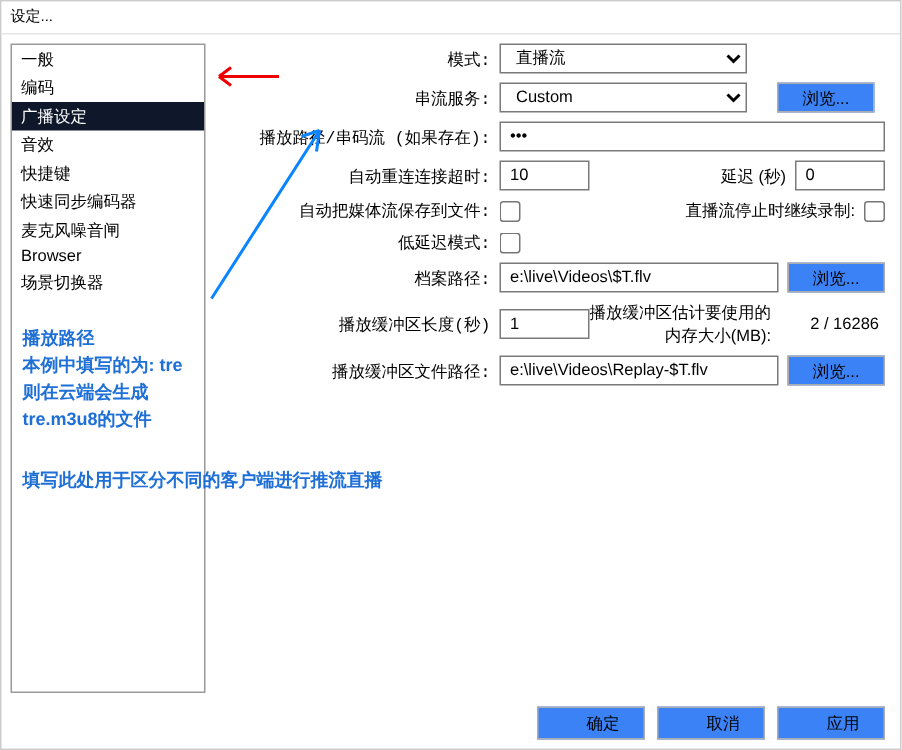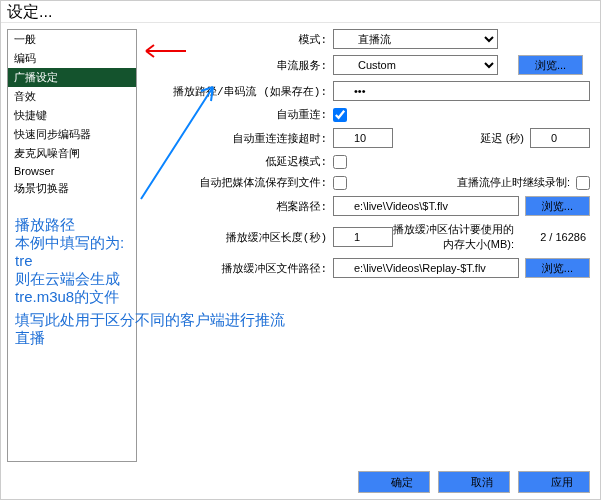--- a/index.html
+++ b/index.html
@@ -1,32 +1,32 @@
 <!DOCTYPE html>
 <html><head>
 <meta charset="utf-8">
 <style>
 * { box-sizing: border-box; margin: 0; padding: 0; font-family: "Microsoft YaHei", Tahoma, sans-serif; font-size: 11px; }
 body { background: #fff; width: 601px; height: 500px; overflow: hidden; border: 1px solid #ccc; position: relative; }
-.titlebar { height: 22px; line-height: 22px; padding-left: 6px; background: #fff; border-bottom: 1px solid #e5e5e5; font-size: 16px; }
+.titlebar { height: 22px; line-height: 22px; padding-left: 6px; background: #fff; border-bottom: 1px solid #e5e5e5; font-size: 10px; }
 .main { display: flex; height: 445px; }
 .sidebar { width: 130px; border: 1px solid #999; margin: 6px; background: #fff; }
 .side-item { padding: 2px 6px; cursor: default; }
-.side-item.sel { background: #14532d; color: #fff; }
+.side-item.sel { background: #0f172a; color: #fff; }
 .form { flex: 1; padding: 6px 10px 0 30px; position: relative; }
 .row { display: flex; align-items: center; margin-bottom: 6px; }
 .lbl { width: 160px; text-align: right; padding-right: 6px; color: #000; font-family: Liberation Mono, monospace; }
 .lbl2 { width: 250px; text-align: right; padding-right: 6px; }
-input[type=text], input[type=password], select { border: 1px solid #7a7a7a; height: 20px; padding: 1px 20px; background: #fff; }
+input[type=text], input[type=password], select { border: 1px solid #7a7a7a; height: 20px; padding: 1px 6px; background: #fff; }
 .w165 { width: 165px; } .w60 { width: 60px; } .wf { flex: 1; }
 .btn { height: 20px; padding: 0 16px; border: 1px solid #adadad; background: #3b82f6; cursor: pointer; }
 .chk { width: 14px; height: 14px; }
 .footer { position: absolute; bottom: 6px; right: 10px; display: flex; gap: 8px; }
 .footer .btn { width: 72px; height: 22px; text-align: right; }
-.note { position: absolute; color: #1e6fd6; font-size: 15px; line-height: 18px; }
+.note { position: absolute; color: #1e6fd6; font-size: 12px; line-height: 18px; font-weight: bold; }
 .note1 { left: 14px; top: 215px; width: 120px; }
 .note2 { left: 14px; top: 310px; width: 280px; }
 svg.arrow { position: absolute; pointer-events: none; }
 </style>
 </head>
 <body>
 
 <div class="titlebar">设定...</div>
 
 <div class="main">
@@ -51,40 +51,36 @@
       <span class="lbl">串流服务:</span>
       <select class="w165"><option>Custom</option></select>
       <span style="width:20px"></span>
       <button class="btn">浏览...</button>
     </div>
     <div class="row">
       <span class="lbl">播放路径/串码流 (如果存在):</span>
       <input type="password" class="wf" value="abc" style="">
     </div>
     <div class="row">
-      <span class="lbl">自动重连:</span>
-      <input type="checkbox" class="chk" checked="" style="">
-    </div>
-    <div class="row">
       <span class="lbl">自动重连连接超时:</span>
       <input type="text" class="w60" value="10" style="">
       <span style="flex:1"></span>
       <span>延迟 (秒)</span>
       <input type="text" class="w60" style="margin-left: 6px;" value="0">
     </div>
     <div class="row">
-      <span class="lbl">低延迟模式:</span>
-      <input type="checkbox" class="chk" style="">
-    </div>
-    <div class="row">
       <span class="lbl">自动把媒体流保存到文件:</span>
       <input type="checkbox" class="chk" style="">
       <span style="flex:1"></span>
       <span>直播流停止时继续录制:</span>
       <input type="checkbox" class="chk" style="margin-left: 6px;">
+    </div>
+    <div class="row">
+      <span class="lbl">低延迟模式:</span>
+      <input type="checkbox" class="chk" style="">
     </div>
     <div class="row">
       <span class="lbl">档案路径:</span>
       <input type="text" class="wf" value="e:\live\Videos\$T.flv" style="">
       <button class="btn" style="margin-left:6px">浏览...</button>
     </div>
     <div class="row">
       <span class="lbl">播放缓冲区长度(秒)</span>
       <input type="text" class="w60" value="1" style="">
       <span class="lbl2" style="width:auto;flex:1;text-align:right">播放缓冲区估计要使用的内存大小(MB):</span>

